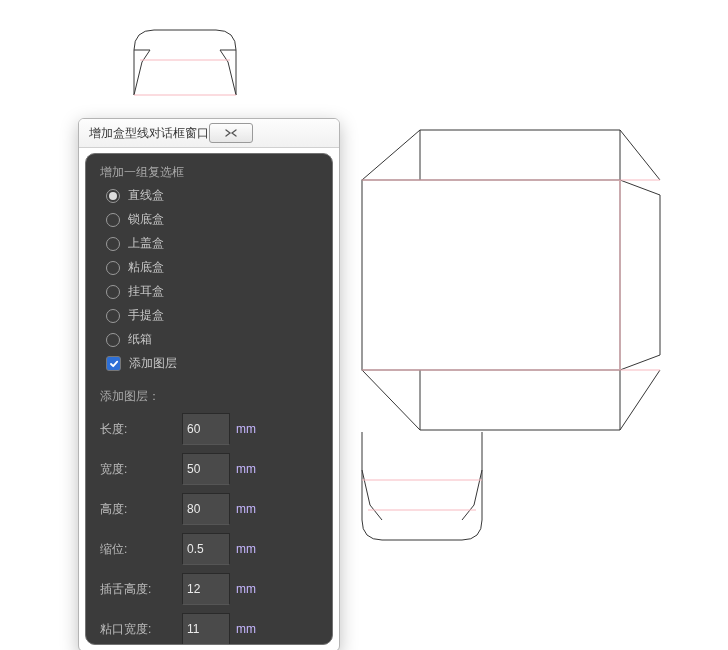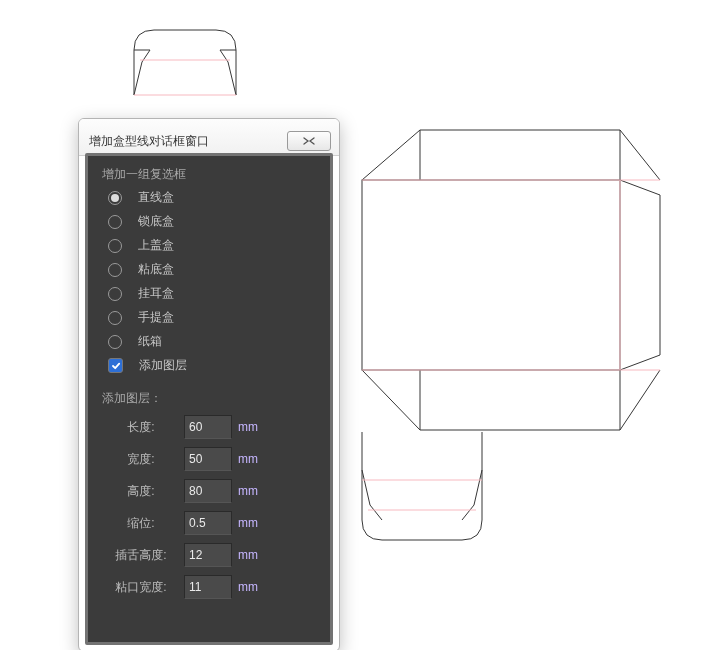--- a/index.html
+++ b/index.html
@@ -1,36 +1,36 @@
 <!DOCTYPE html>
 <html><head>
 <meta charset="utf-8">
 <style>
   html,body{margin:0;padding:0;width:728px;height:650px;font-family:"Microsoft YaHei","SimSun",sans-serif;font-size:12px;background:#fff;overflow:hidden}
   .canvas{position:absolute;inset:0;background:#fff}
   .canvas svg{position:absolute;left:0;top:0}
   
   .dialog{position:absolute;left:78px;top:118px;width:260px;height:532px;border:1px solid #b4b4b4;border-radius:6px;background:#fff;box-shadow:0 5px 18px rgba(0,0,0,.25);overflow:hidden}
-  .titlebar{height:28px;display:flex;align-items:center;justify-content:space-between;padding:8px 8px 0 10px;background:linear-gradient(#fdfdfd,#f1f1f1);border-bottom:1px solid #d0d0d0}
+  .titlebar{height:28px;display:flex;align-items:center;padding:0 8px 0 10px;background:linear-gradient(#fdfdfd,#f1f1f1);border-bottom:1px solid #d0d0d0}
   .titlebar .t{font-size:12px;color:#333}
   .closebtn{width:42px;height:18px;border:1px solid #9a9a9a;border-radius:3px;background:linear-gradient(#fdfdfd,#e7e7e7);display:flex;align-items:center;justify-content:center;cursor:default}
   .closebtn svg{display:block}
-  .panel{position:absolute;top:34px;left:6px;right:6px;bottom:6px;border:3px solid #737373;border-radius:2px;background:#3b3b3b;color:#bdbdbd;padding:10px 14px;box-sizing:border-box;overflow:hidden}
+  .panel{position:absolute;top:34px;left:6px;right:6px;bottom:6px;border:1px solid #737373;border-radius:10px;background:#3b3b3b;color:#bdbdbd;padding:10px 14px;box-sizing:border-box;overflow:hidden}
   .grouplabel{color:#a9a9a9;margin-bottom:6px}
   .radios{display:flex;flex-direction:column;gap:7px;padding-left:6px;margin-bottom:16px}
-  .opt{display:flex;align-items:center;gap:16px;color:#c7c7c7}
+  .opt{display:flex;align-items:center;gap:8px;color:#c7c7c7}
   .radio{width:12px;height:12px;border:1px solid #9a9a9a;border-radius:50%;position:relative;flex:0 0 auto}
   .radio.sel:after{content:"";position:absolute;inset:2px;border-radius:50%;background:#dcdcdc}
   .check{width:13px;height:13px;border:1px solid #777;border-radius:3px;background:#2d6fd6;display:flex;align-items:center;justify-content:center;flex:0 0 auto}
   .check svg{display:block}
   .paramslabel{color:#a9a9a9;margin:8px 0 8px 0}
   .params{display:flex;flex-direction:column;gap:8px}
   .prm{display:flex;align-items:center;justify-content:flex-start}
-  .plabel{width:78px;text-align:center;color:#bdbdbd;padding-right:4px}
-  .numfield{width:48px;height:24px;background:#4a4a4a;border:1px solid #2a2a2a;border-bottom-color:#555;color:#eaeaea;font-size:12px;padding:0 4px;box-sizing:border-box}
+  .plabel{width:78px;text-align:left;color:#bdbdbd;padding-right:4px}
+  .numfield{width:48px;height:32px;background:#4a4a4a;border:1px solid #2a2a2a;border-bottom-color:#555;color:#eaeaea;font-size:12px;padding:0 4px;box-sizing:border-box}
   .unit{color:#c4b5fd;margin-left:6px;width:20px}
 </style>
 </head>
 <body>
 
 <div class="canvas">
 <svg width="728" height="650" viewBox="0 0 728 650">
   <g fill="none" stroke="#373737" stroke-width="1">
 
     <path d="M134 50 Q134 30 154 30 L216 30 Q236 30 236 50"></path>

